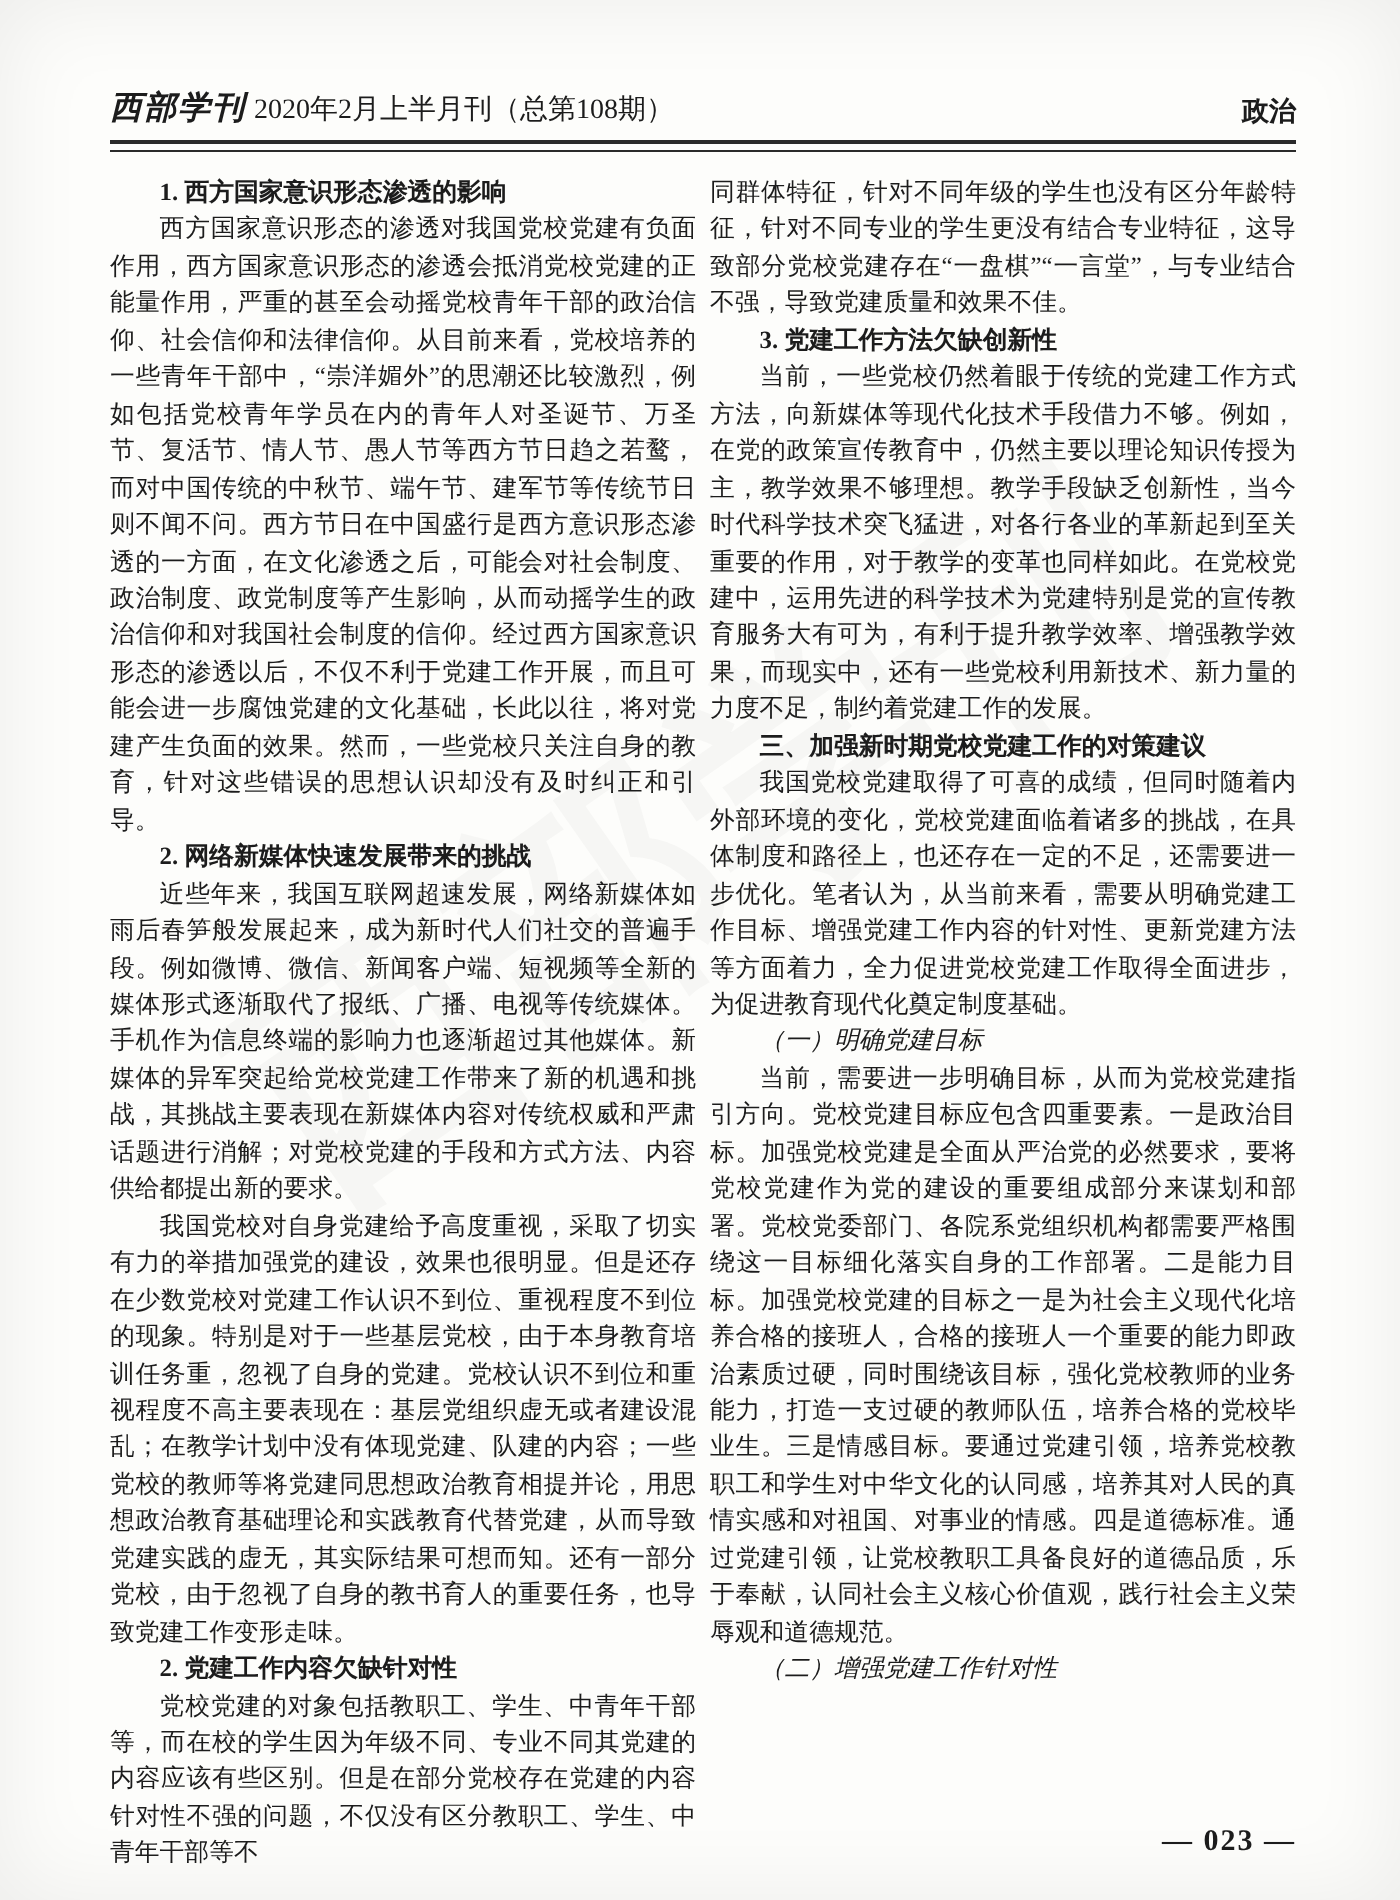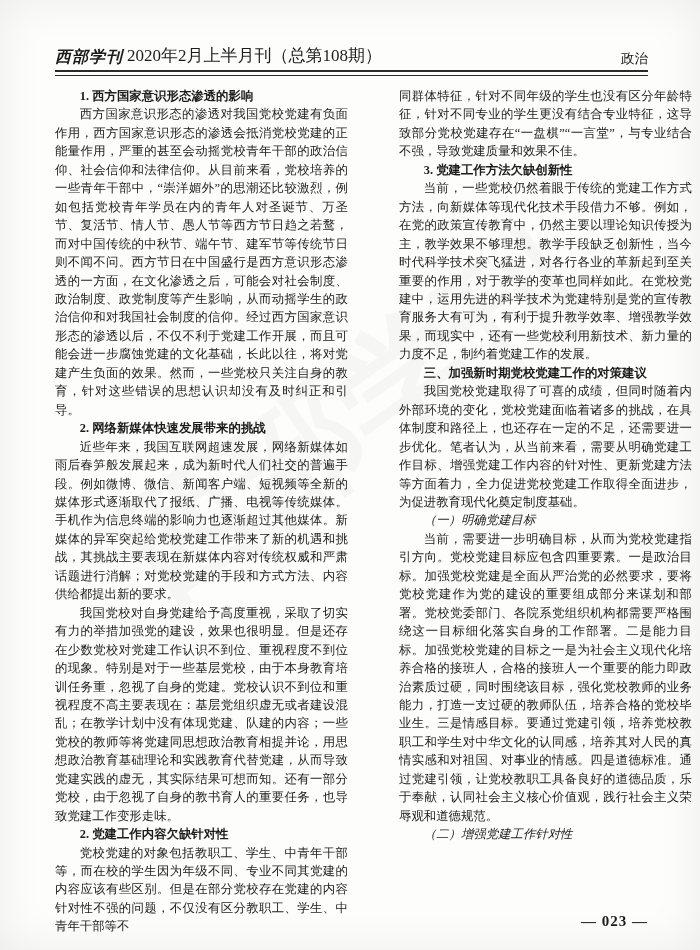--- a/index.html
+++ b/index.html
@@ -8,33 +8,33 @@
     background:#fdfdfb;overflow:hidden;color:#1c1c1c;
     font-family:"Liberation Serif","DejaVu Serif",serif;
     box-shadow:inset 0 0 45px rgba(0,0,0,0.07);
   }
   .header-row{
     position:absolute;left:55px;top:44px;width:593px;
     display:flex;justify-content:space-between;align-items:flex-end;
   }
   .header-left{display:flex;align-items:flex-end;gap:4px;}
   .journal-name{font-weight:bold;font-style:italic;font-size:16px;letter-spacing:1px;}
-  .issue-info{font-size:17px;padding-bottom:1px;}
-  .section-label{font-weight:normal;font-size:13.5px;text-align:right;}
+  .issue-info{font-size:14px;padding-bottom:1px;}
+  .section-label{font-weight:bold;font-size:13.5px;text-align:right;}
   .double-rule{
     position:absolute;left:55px;top:70px;width:593px;height:3px;
     border-top:2px solid #2a2a2a;border-bottom:1px solid #2a2a2a;
   }
   .col{
     position:absolute;top:87px;width:293px;
     font-size:12.4px;line-height:18.45px;
     text-align:justify;text-justify:inter-ideograph;
   }
   .col-left{left:55px;}
-  .col-right{left:355px;width:293px;margin-left:44px;}
+  .col-right{left:355px;width:293px;}
   .col p{margin:0;padding:0;}
   .para{text-indent:2em;}
   .para-cont{text-indent:0;}
   .kaiti-heading{text-indent:2em;font-style:italic;font-weight:500;}
   .bold-subheading{text-indent:2em;font-weight:bold;}
   .section-heading{text-indent:2em;font-weight:bold;}
   .footer-pagenum{
     position:absolute;right:52px;bottom:20px;
     font-weight:bold;font-size:15px;letter-spacing:1px;
   }

